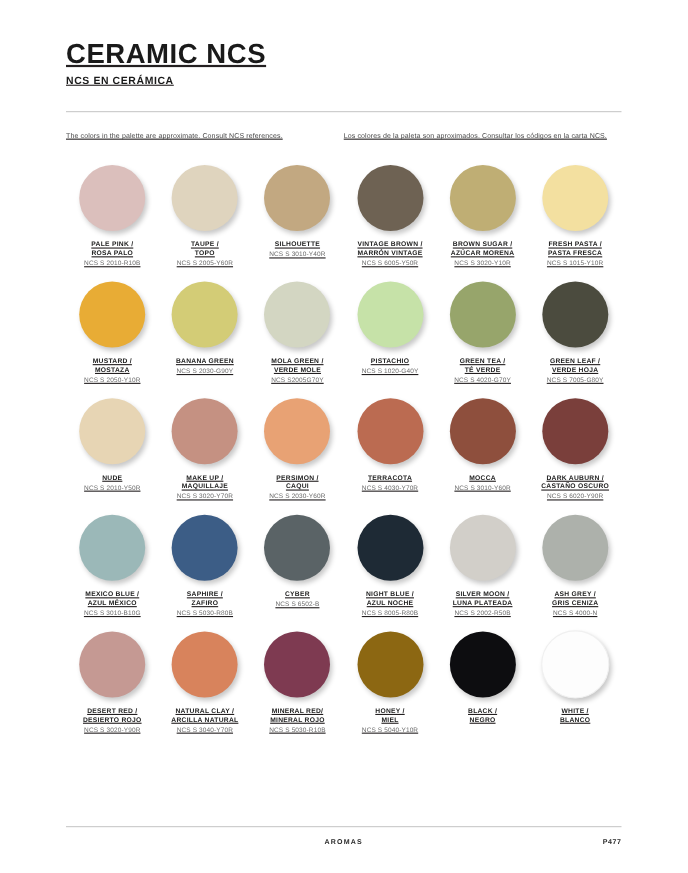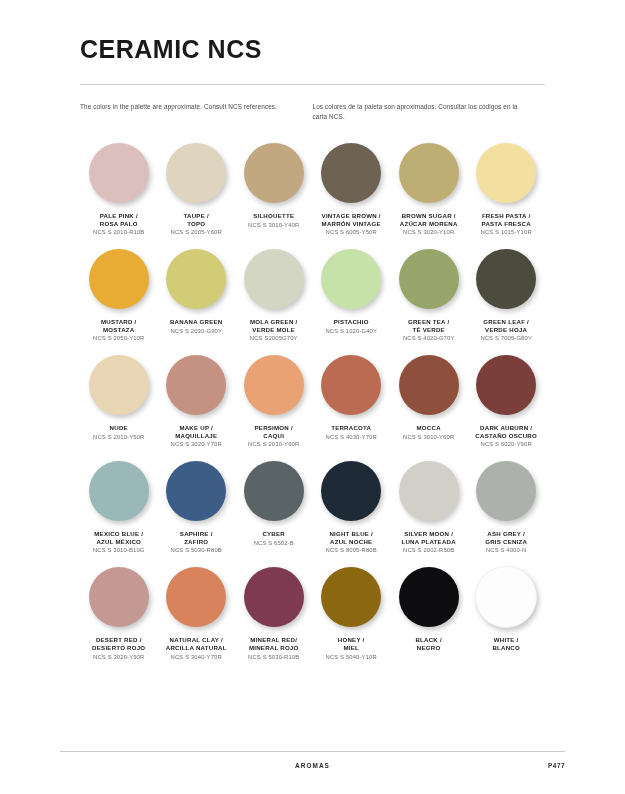--- a/index.html
+++ b/index.html
@@ -13,22 +13,23 @@
     font-family: "Liberation Sans", sans-serif;
     color: #231f20;
     overflow: hidden;
     position: relative;
   }
 
   .page {
     width: 625px;
     height: 794px;
     box-sizing: border-box;
-    padding: 0 80px;
+    padding: 0 60px;
     position: relative;
+    text-decoration: underline;
   }
 
   
   .header {
     padding-top: 36px;
   }
   .title {
     font-size: 25px;
     font-weight: bold;
     letter-spacing: 0.5px;
@@ -150,20 +151,21 @@
     color: #2a2a2a;
   }
 </style>
 </head>
 <body>
 
 <div class="page">
 
   <div class="header">
     <div class="title">CERAMIC NCS</div>
+    <div class="subtitle">NCS EN CERÁMICA</div>
   </div>
 
   <div class="rule-top"></div>
 
   <div class="notes">
     <div class="note-col">
       <p>The colors in the palette are approximate. Consult NCS references.</p>
     </div>
     <div class="note-col">
       <p>Los colores de la paleta son aproximados. Consultar los códigos en la carta NCS.</p>

